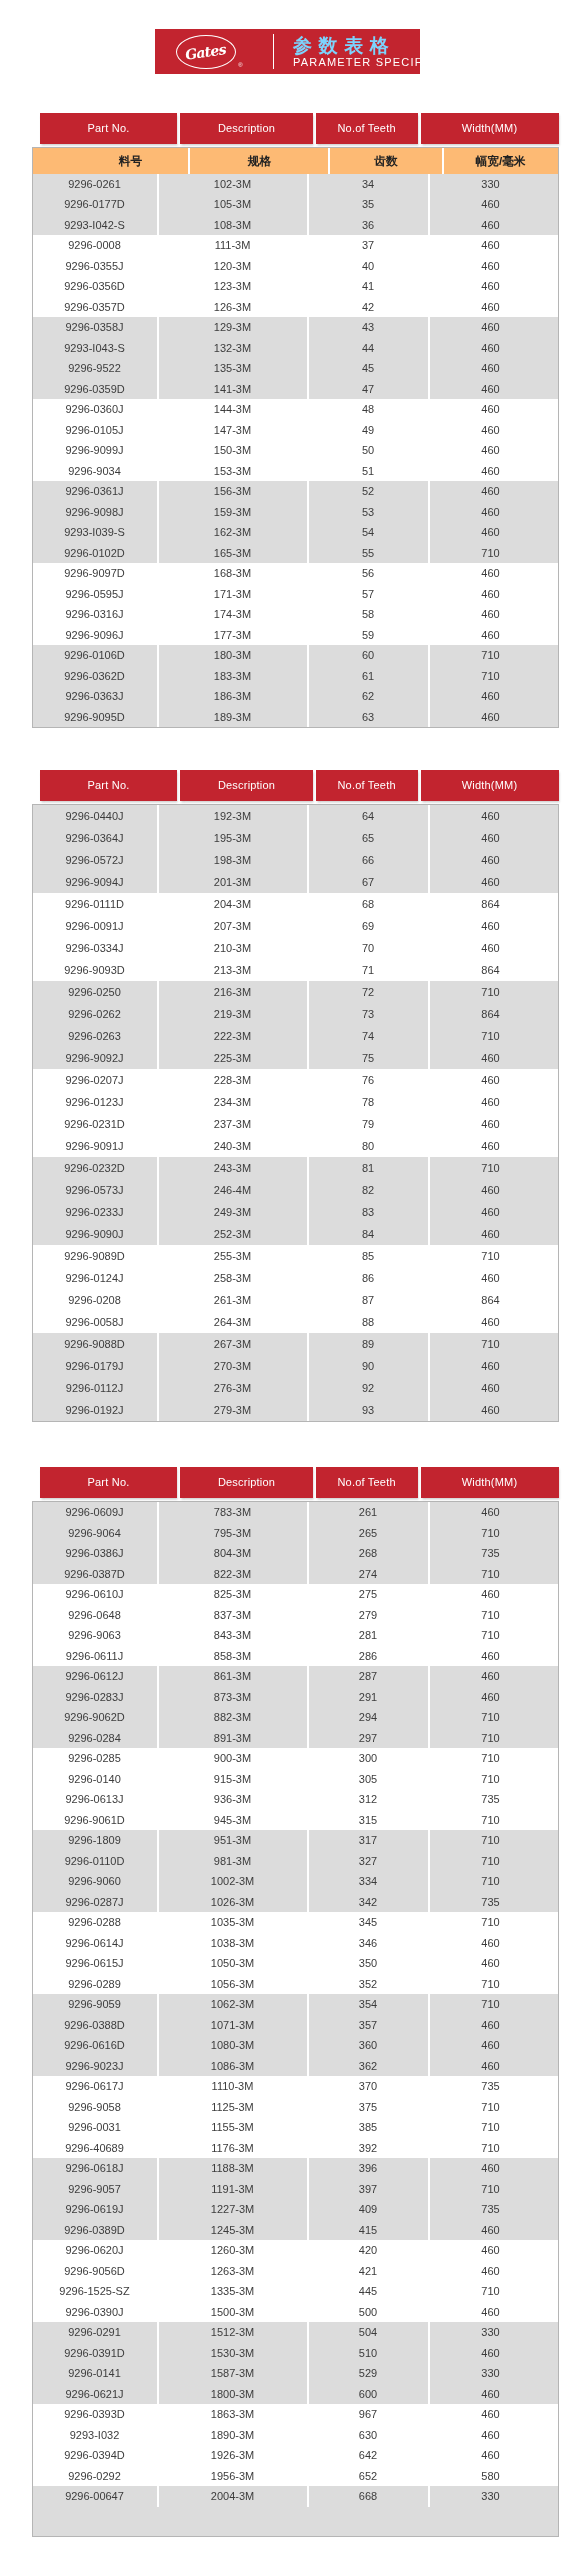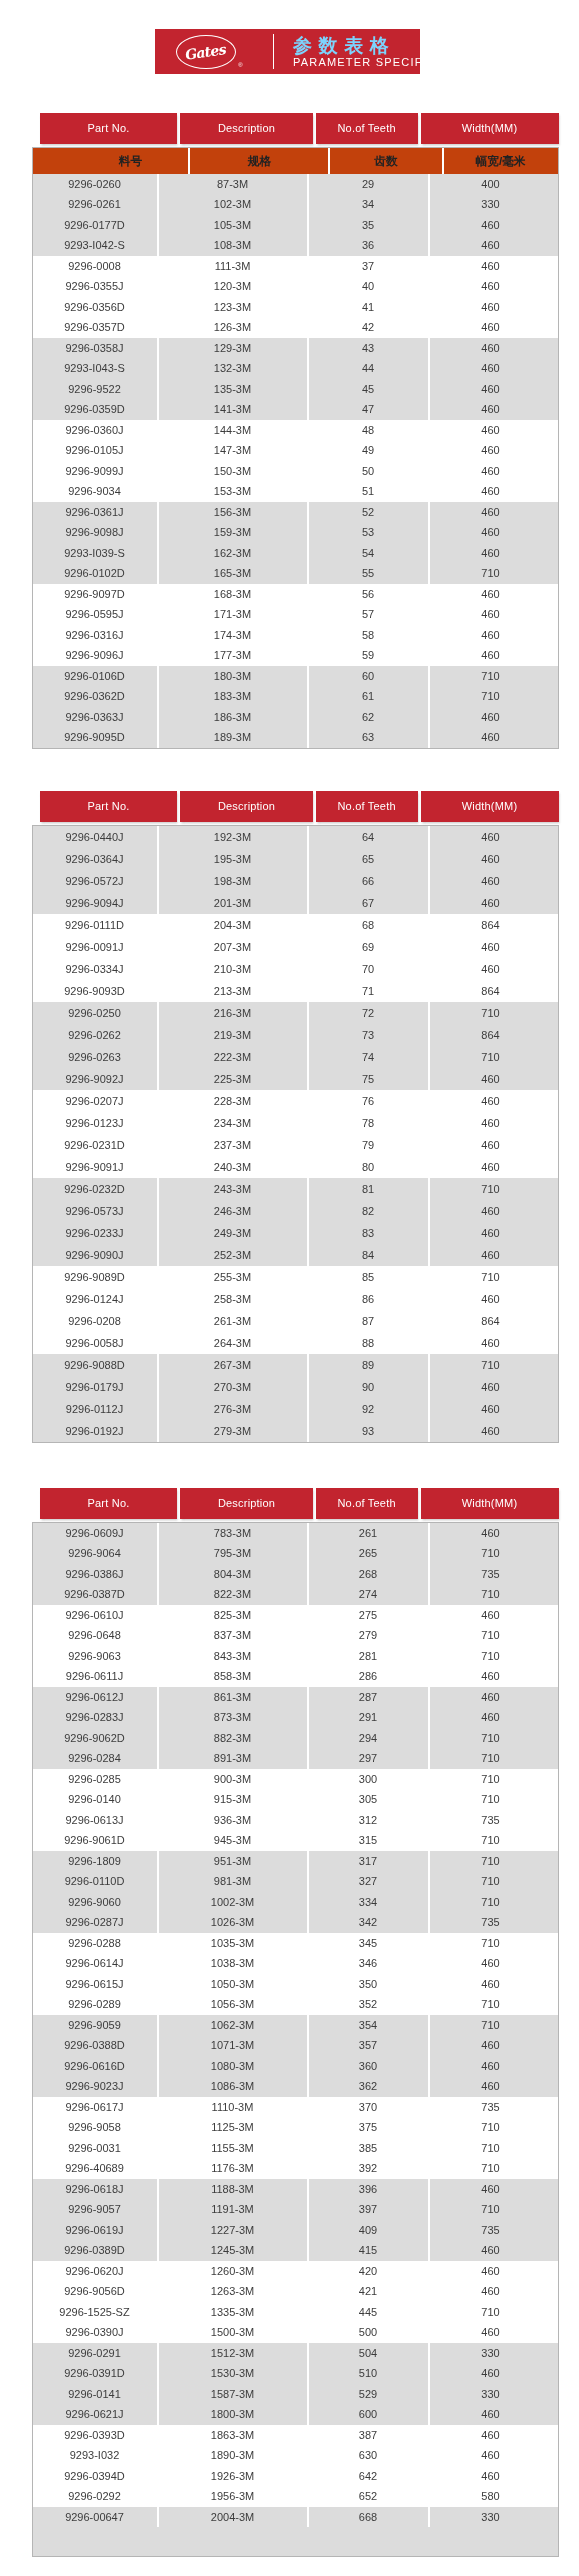--- a/index.html
+++ b/index.html
@@ -64,21 +64,21 @@
     background:var(--red);color:#fff;
     height:31px;line-height:31px;text-align:center;
     font-size:11px;letter-spacing:0.2px;
     box-shadow:0.7px 2.2px 2.2px rgba(0,0,0,.22);
   }
   .thead .h1{width:146px;margin-left:8px;}
   .thead .h2{width:140px;}
   .thead .h3{width:108px;}
   .thead .h4{width:146px;}
   .tbody{border:0.7px solid var(--line);background:#fff;}
-  .subhead{display:flex;height:26px;background:#c2410c;padding-left:40px;}
+  .subhead{display:flex;height:26px;background:#fdba74;padding-left:40px;}
   .subhead .cell{
     font-weight:bold;font-size:11.7px;color:#222;
     line-height:26px;
   }
   .row{display:flex;height:20.5px;}
   .t2 .row{height:22px;}
   .row .cell{font-size:11px;line-height:inherit;color:var(--ink);}
   .t1 .row .cell{line-height:20.5px;}
   .t2 .row .cell{line-height:22px;}
   .t3 .row .cell{line-height:20.5px;}
@@ -114,26 +114,20 @@
   </div>
   <div class="tbody">
     <div class="subhead">
       <div class="cell c1">料号</div>
       <div class="cell c2">规格</div>
       <div class="cell c3">齿数</div>
       <div class="cell c4">幅宽/毫米</div>
     </div>
     <div>
         <div class="row band">
-          <div class="cell c1">9296-0260</div>
-          <div class="cell c2">87-3M</div>
-          <div class="cell c3">29</div>
-          <div class="cell c4">400</div>
-        </div>
-        <div class="row band">
           <div class="cell c1">9296-0261</div>
           <div class="cell c2">102-3M</div>
           <div class="cell c3">34</div>
           <div class="cell c4">330</div>
         </div>
         <div class="row band">
           <div class="cell c1">9296-0177D</div>
           <div class="cell c2">105-3M</div>
           <div class="cell c3">35</div>
           <div class="cell c4">460</div>
@@ -398,21 +392,21 @@
           <div class="cell c4">460</div>
         </div>
         <div class="row band">
           <div class="cell c1">9296-0232D</div>
           <div class="cell c2">243-3M</div>
           <div class="cell c3">81</div>
           <div class="cell c4">710</div>
         </div>
         <div class="row band">
           <div class="cell c1">9296-0573J</div>
-          <div class="cell c2">246-3M</div>
+          <div class="cell c2">246-4M</div>
           <div class="cell c3">82</div>
           <div class="cell c4">460</div>
         </div>
         <div class="row band">
           <div class="cell c1">9296-0233J</div>
           <div class="cell c2">249-3M</div>
           <div class="cell c3">83</div>
           <div class="cell c4">460</div>
         </div>
         <div class="row band">
@@ -742,21 +736,21 @@
         </div>
         <div class="row band">
           <div class="cell c1">9296-0621J</div>
           <div class="cell c2">1800-3M</div>
           <div class="cell c3">600</div>
           <div class="cell c4">460</div>
         </div>
         <div class="row">
           <div class="cell c1">9296-0393D</div>
           <div class="cell c2">1863-3M</div>
-          <div class="cell c3">387</div>
+          <div class="cell c3">967</div>
           <div class="cell c4">460</div>
         </div>
         <div class="row">
           <div class="cell c1">9293-I032</div>
           <div class="cell c2">1890-3M</div>
           <div class="cell c3">630</div>
           <div class="cell c4">460</div>
         </div>
         <div class="row">
           <div class="cell c1">9296-0394D</div>

